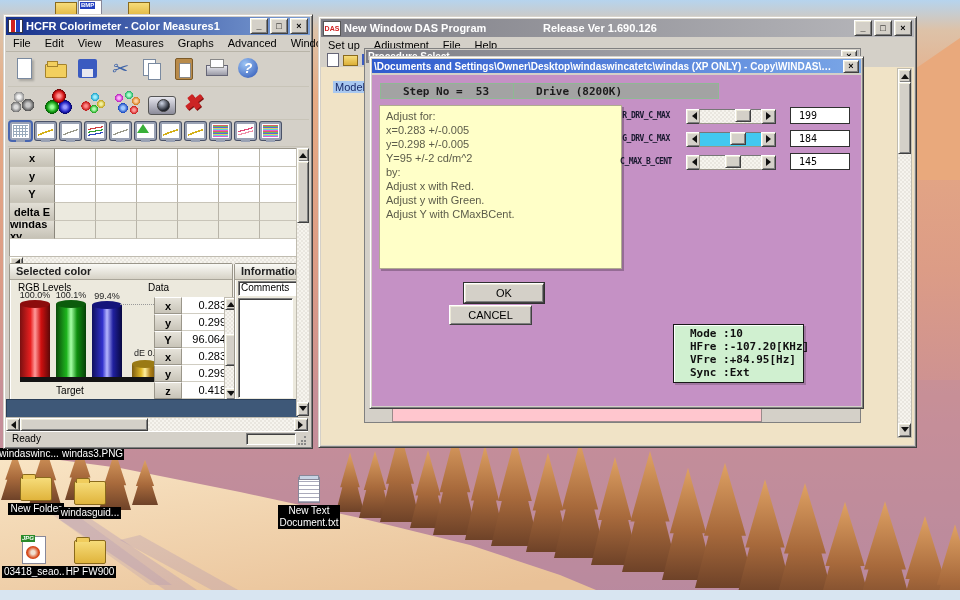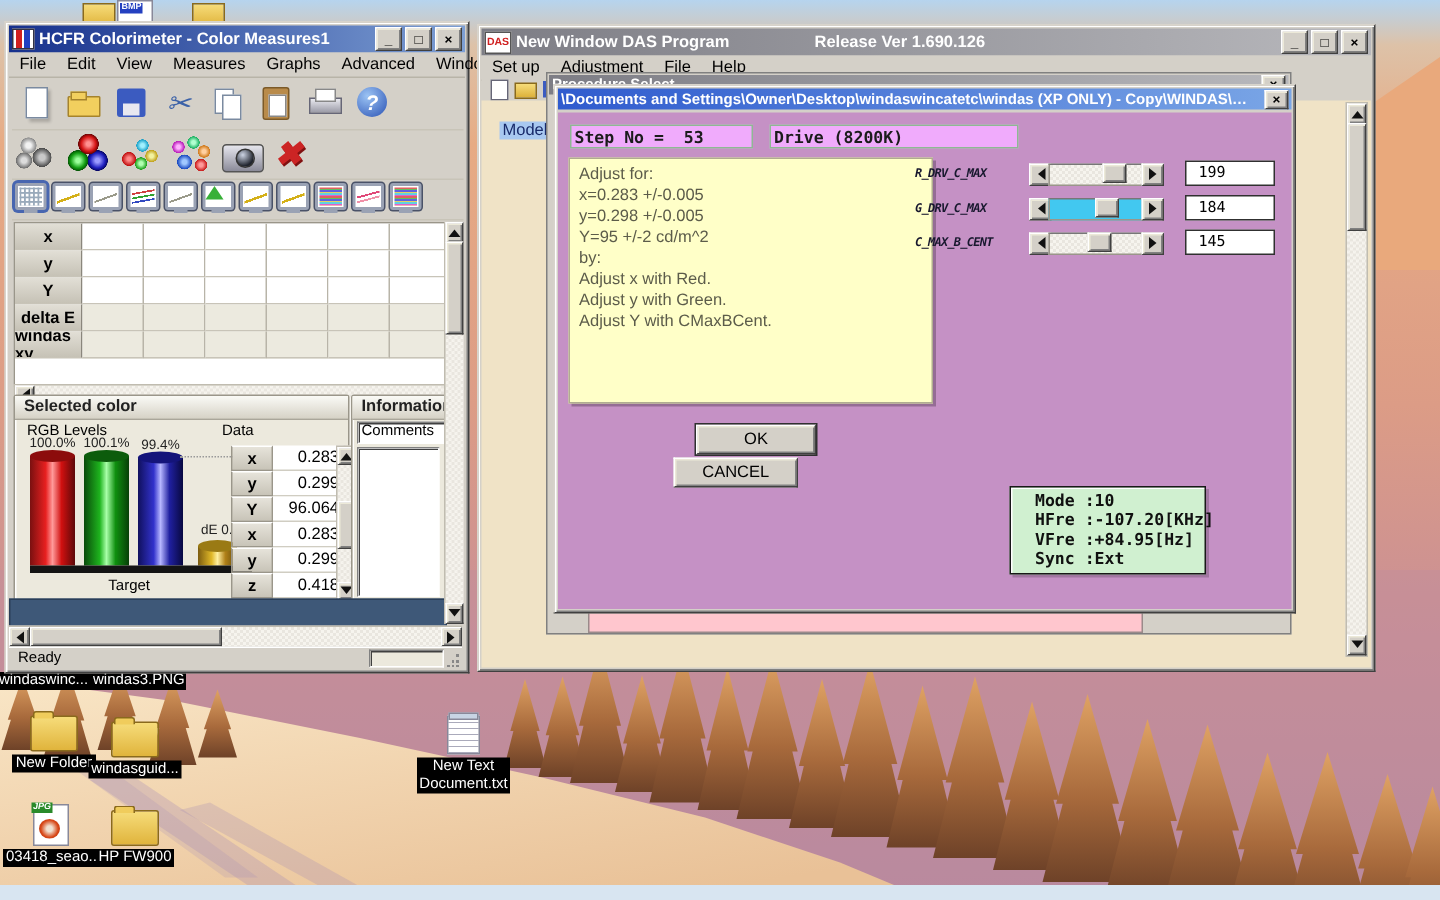--- a/index.html
+++ b/index.html
@@ -118,25 +118,25 @@
   .cyl.gold{background:linear-gradient(90deg,#7c5c10,#e0b828 35%,#fff0a0 50%,#b08018 70%,#604808);}
   .cyl.gold::before{background:#9a7a14;}
   .pct{position:absolute;width:40px;text-align:center;font-size:9px;color:#222;}
   
   .grow{display:flex;height:17px;}
   .gl{width:26px;background:linear-gradient(#e6e3da,#c8c4b8);border:1px solid #9a968a;border-top-color:#fff;
     font-weight:bold;display:flex;align-items:center;justify-content:center;}
   .gv{width:44px;background:#fff;border-bottom:1px solid #d0cdc2;border-right:1px solid #d0cdc2;
     display:flex;align-items:center;justify-content:flex-end;padding-right:3px;}
   
-  .greenbox{background:#f0abfc;border:1px solid #8fb894;font-family:"DejaVu Sans Mono",monospace;
-    font-size:11px;font-weight:bold;color:#1c1c1c;display:flex;align-items:center;padding:0 2px;white-space:pre;}
+  .greenbox{background:#a3a3a3;border:1px solid #8fb894;font-family:"DejaVu Sans Mono",monospace;
+    font-size:11px;font-weight:bold;color:#1c1c1c;display:flex;align-items:center;padding:0 22px;white-space:pre;}
   .slrow{position:absolute;left:240px;height:16px;display:flex;align-items:center;}
-  .sllabel{width:72px;text-align:left;font-family:"DejaVu Sans Mono",monospace;font-size:8px;font-weight:bold;
-    color:#18182e;margin-right:4px;letter-spacing:-0.5px;white-space:nowrap;font-style:italic;}
+  .sllabel{width:72px;text-align:center;font-family:"DejaVu Sans Mono",monospace;font-size:8px;font-weight:bold;
+    color:#18182e;margin-right:4px;letter-spacing:-0.5px;white-space:nowrap;}
   .slbar{position:relative;width:90px;height:13px;}
   .slarrow{position:absolute;top:0;width:13px;height:13px;}
   .sltrack{position:absolute;left:13px;right:13px;top:0;height:13px;border:1px solid #9a968a;border-top-color:#777;}
   .sltrack.cyan{background:#42c8f0 !important;}
   .slthumb{position:absolute;top:0;width:14px;height:11px;}
   .slval{position:absolute;width:50px;height:15px;background:#fff;border:1px solid #303030;
     font-family:"DejaVu Sans Mono",monospace;font-size:10px;display:flex;align-items:center;padding-left:8px;}
   .dlgbtn{position:absolute;height:18px;display:flex;align-items:center;justify-content:center;font-size:11px;}
   .modeline{font-family:"DejaVu Sans Mono",monospace;font-size:11px;font-weight:bold;color:#101010;line-height:13px;white-space:pre;margin-left:12px;}
   .instr{font-size:11px;color:#5c5c4a;line-height:14px;white-space:pre;}
@@ -363,21 +363,21 @@
           <div class="cyl red" style="left: 10px; width: 30px; top: 40px; height: 73px;"></div>
           <div class="pct" style="left: 41px; top: 26px;">100.1%</div>
           <div class="cyl green" style="left: 46px; width: 30px; top: 40px; height: 73px;"></div>
           <div class="pct" style="left: 77px; top: 27px;">99.4%</div>
           <div class="cyl blue" style="left: 82px; width: 30px; top: 41px; height: 72px;"></div>
           <div class="pct" style="left: 117px; top: 84px;">dE 0.6</div>
           <div class="cyl gold" style="left: 122px; width: 26px; top: 100px; height: 13px;"></div>
         </div>
       <div class="abs" style="left:110px;top:40px;width:46px;border-top:1px dotted #999;"></div>
       <div class="abs" style="left:10px;top:113px;width:148px;height:5px;background:#141414;"></div>
-      <div class="abs" style="left:30px;top:121px;width:60px;text-align:right;font-size:10px;">Target</div>
+      <div class="abs" style="left:30px;top:121px;width:60px;text-align:center;font-size:10px;">Target</div>
       <div id="sc-grid" class="abs" style="left:144px;top:33px;">
           <div class="grow">
             <div class="gl">x</div>
             <div class="gv">0.283</div>
           </div>
           <div class="grow">
             <div class="gl">y</div>
             <div class="gv">0.299</div>
           </div>
           <div class="grow">

